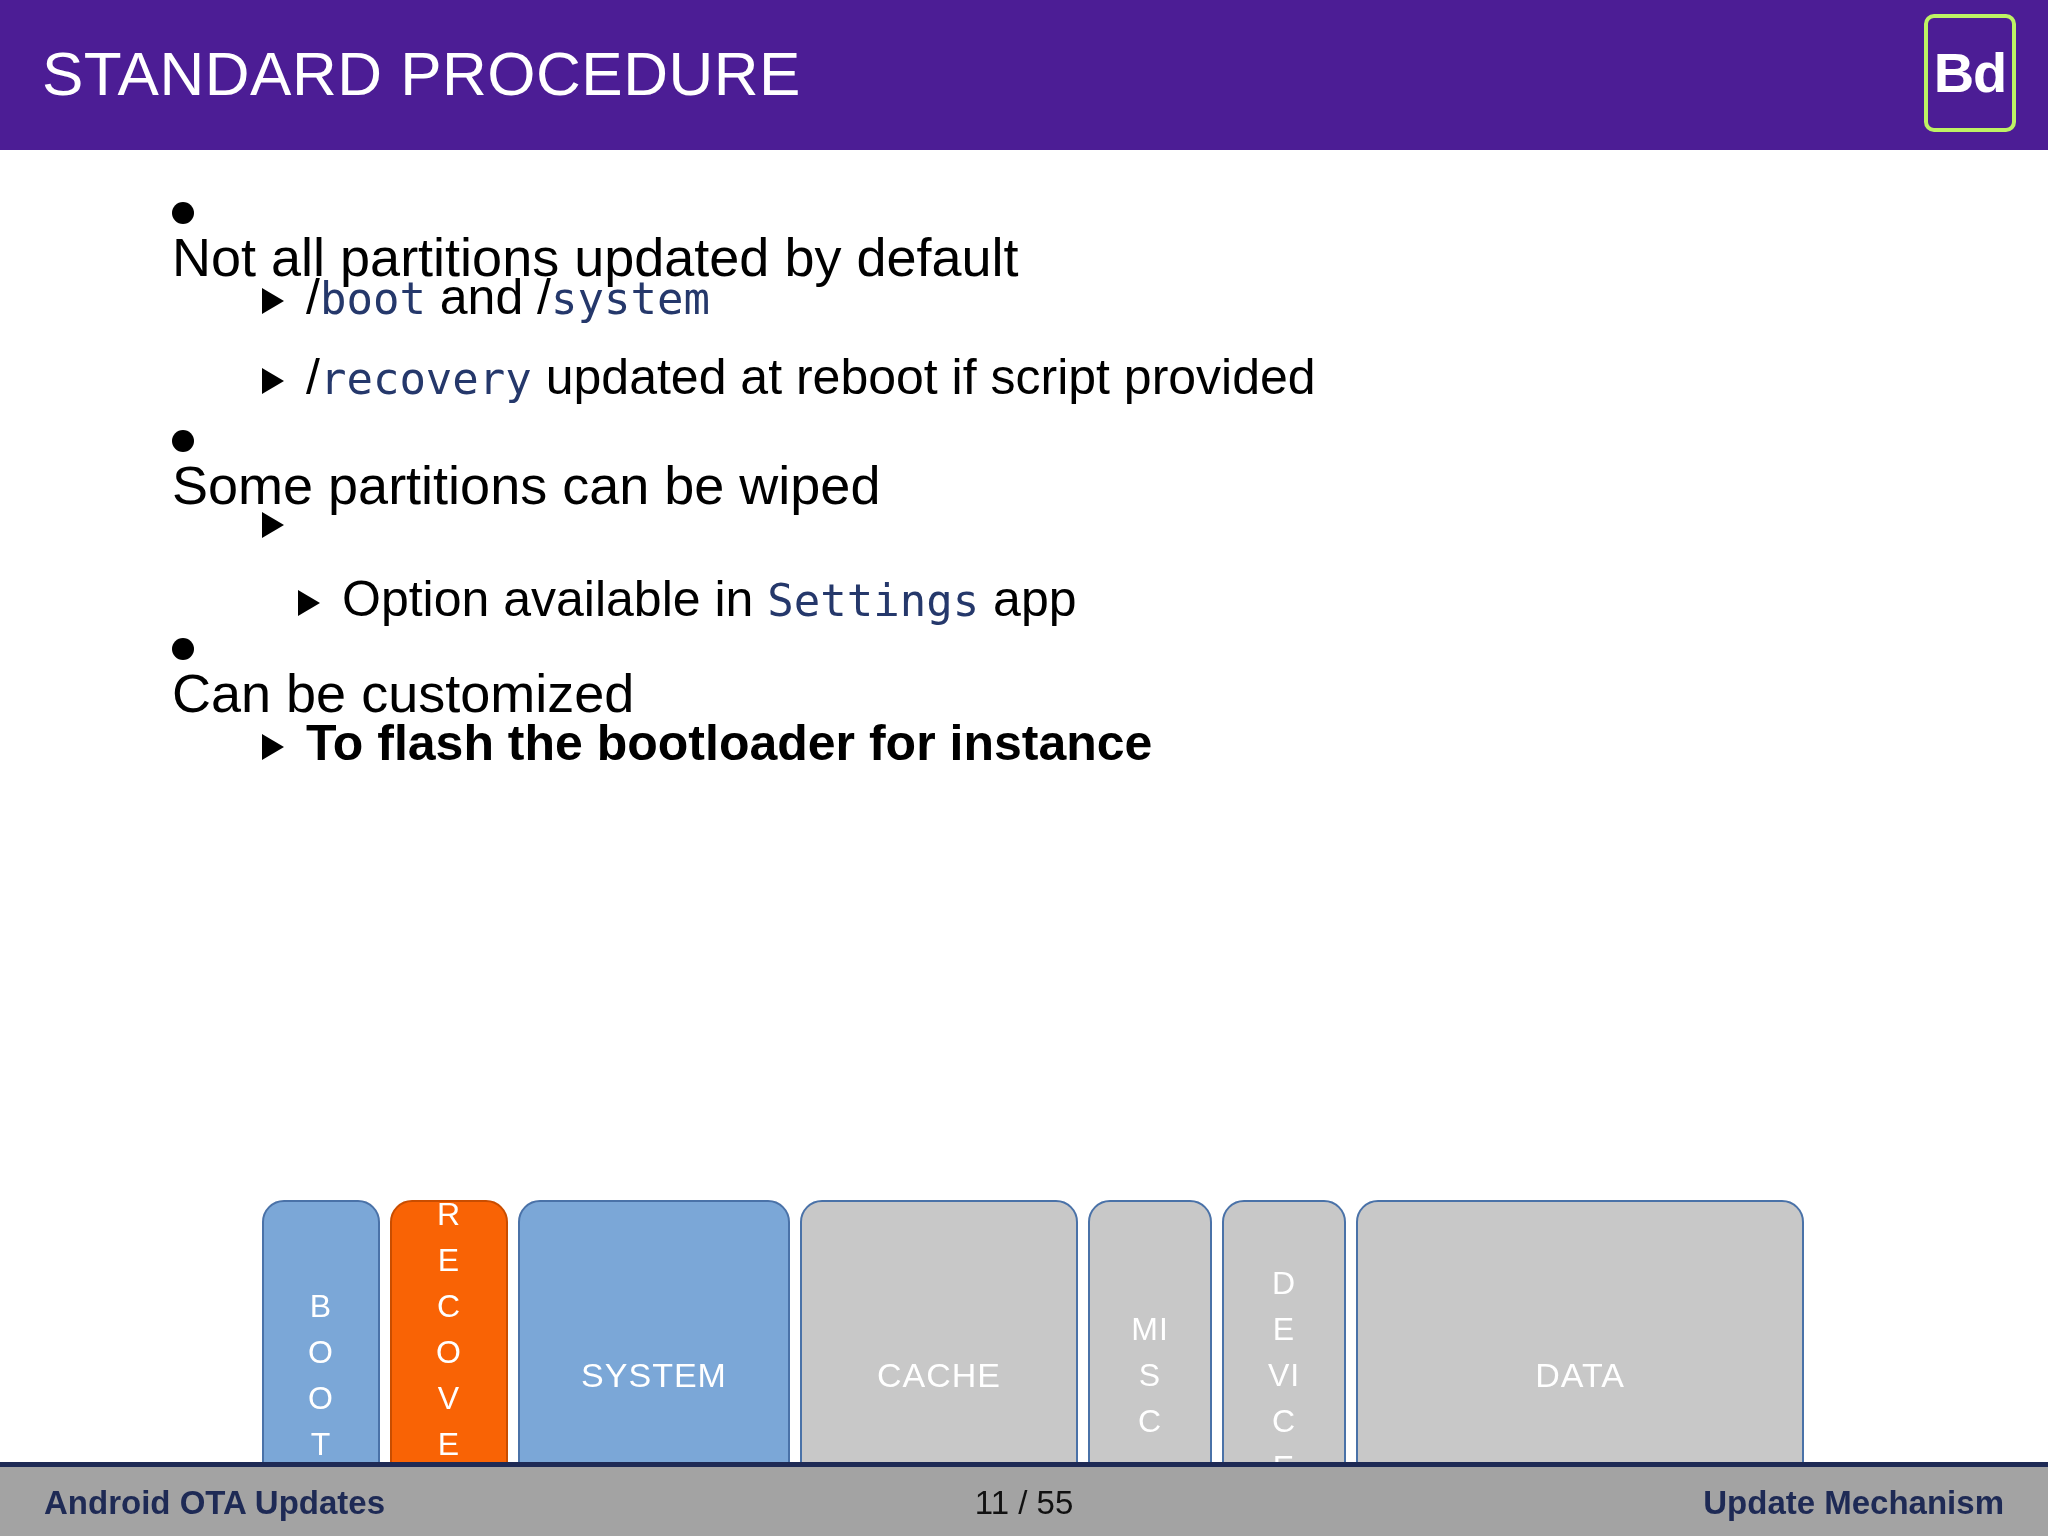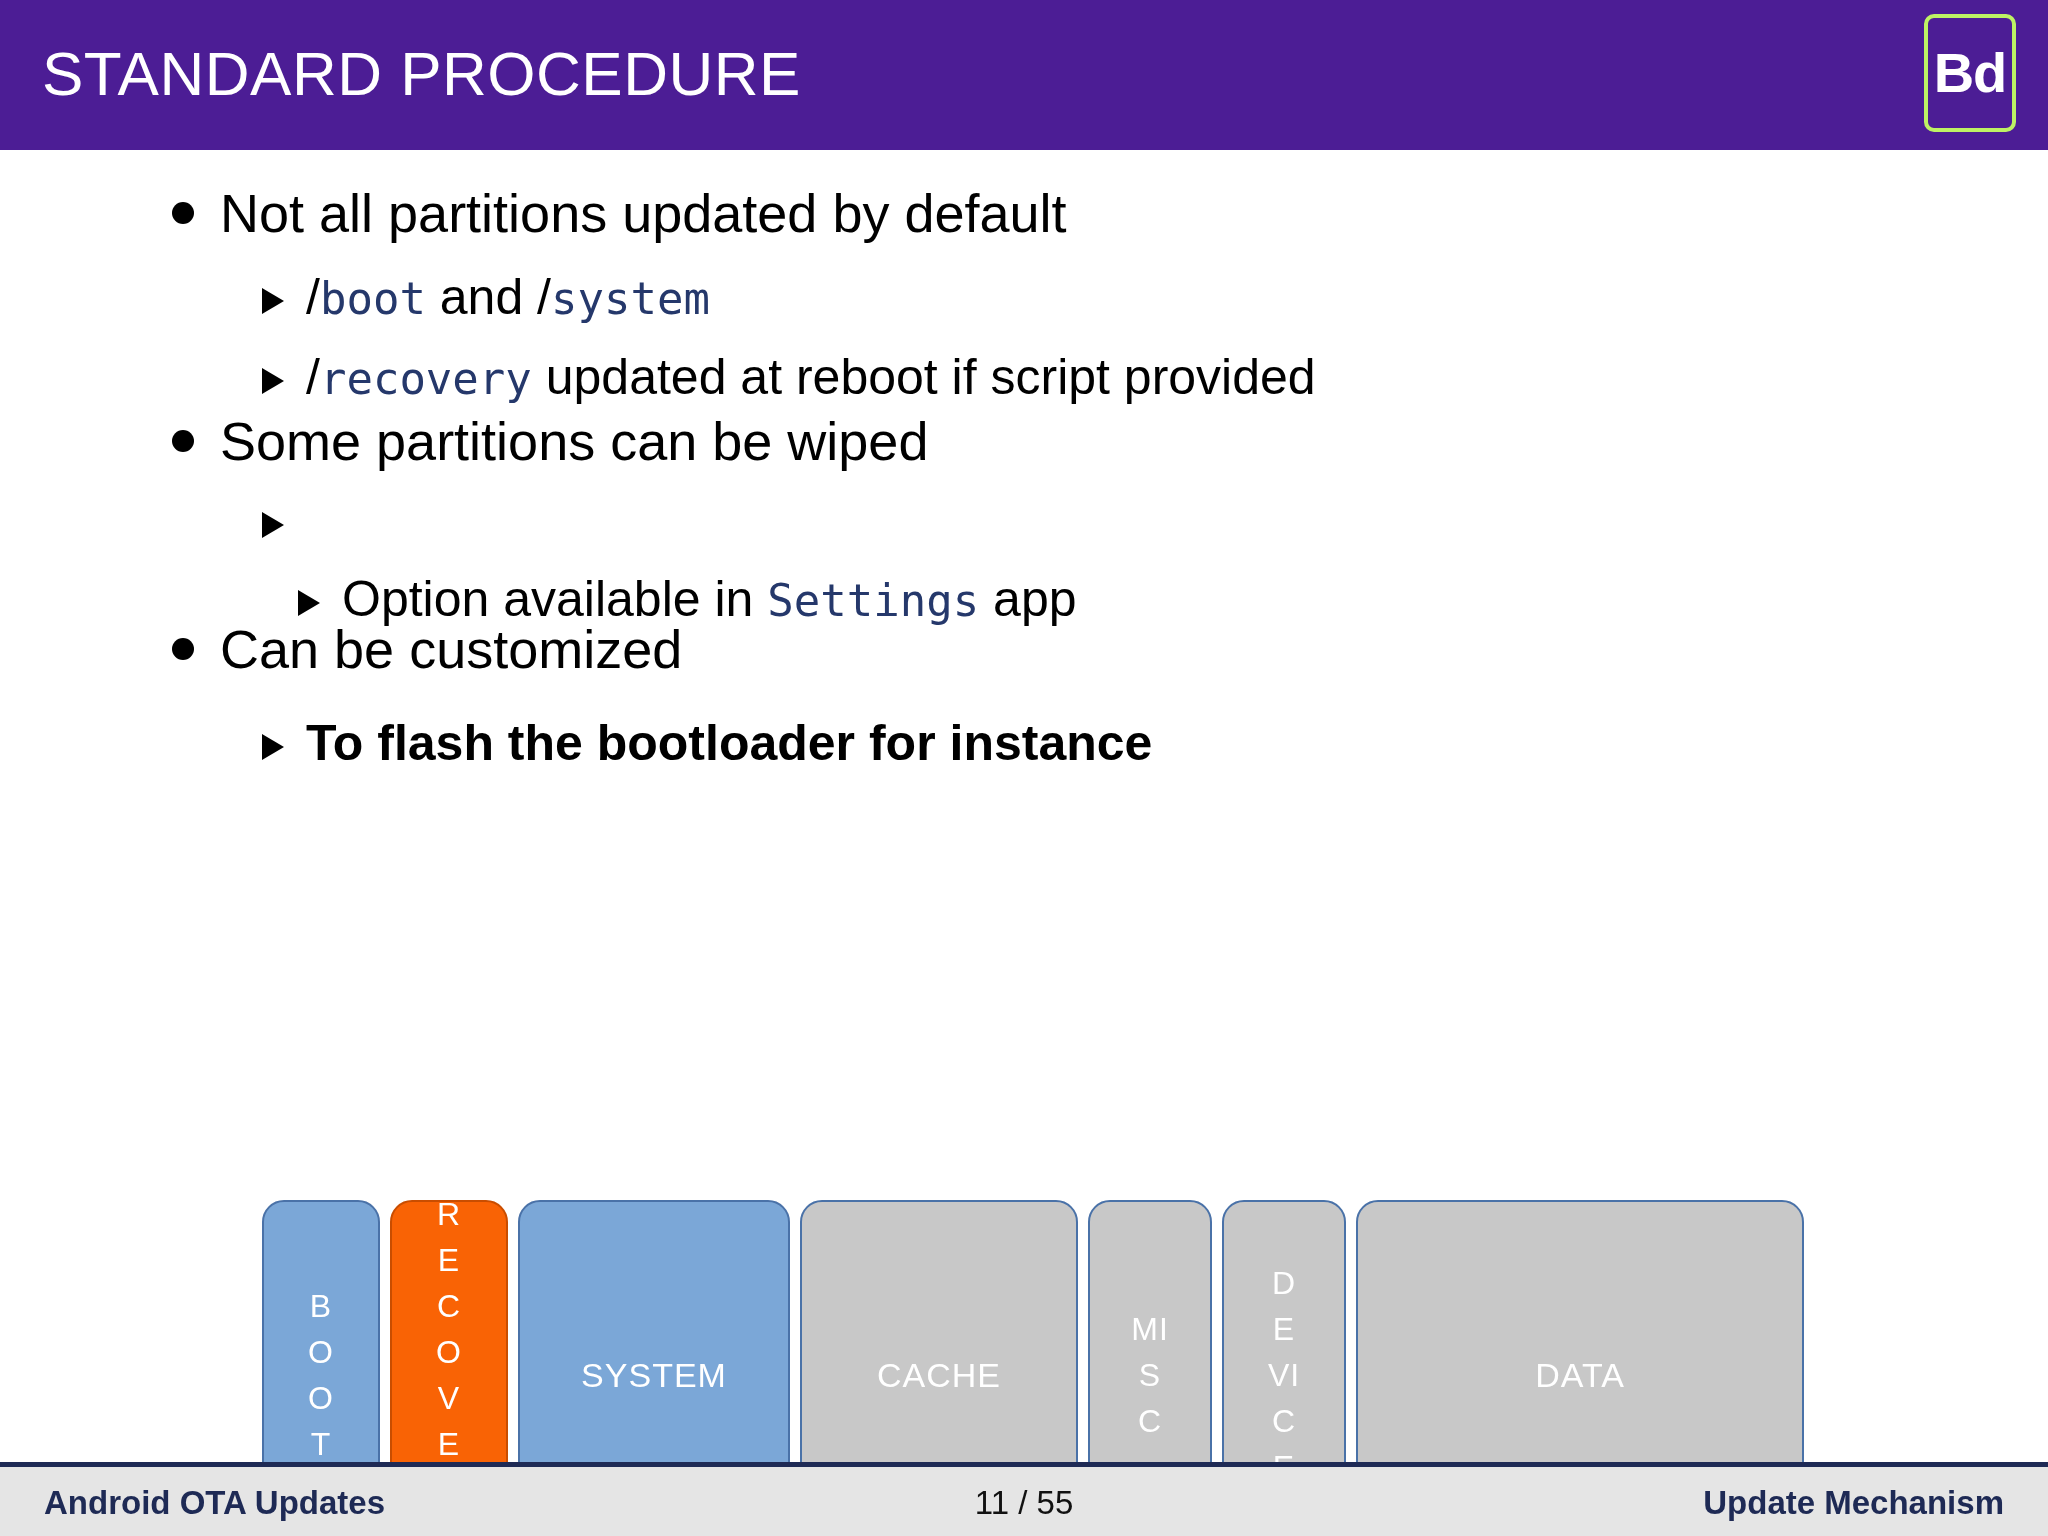--- a/index.html
+++ b/index.html
@@ -67,20 +67,21 @@
     position: absolute;
     left: 0;
     top: 150px;
     width: 2048px;
     height: 1310px;
   }
   .bullet-l1 {
     position: absolute;
     display: flex;
     align-items: flex-start;
+    flex-direction: column;
   }
   .dot-marker {
     width: 22px;
     height: 22px;
     border-radius: 50%;
     background: #000000;
     margin-top: 22px;
     margin-right: 26px;
     flex: 0 0 auto;
   }
@@ -161,21 +162,21 @@
     left: 0; top: 1462px;
     width: 2048px;
     height: 5px;
     background: #1e2a55;
   }
   .footer {
     position: absolute;
     left: 0; top: 1467px;
     width: 2048px;
     height: 69px;
-    background: #e5e5e5;
+    background: #a3a3a3;
   }
   .footer-left {
     position: absolute;
     left: 44px; top: 17px;
     font-size: 33px;
     font-weight: bold;
     color: #1e2a55;
     white-space: nowrap;
   }
   .footer-center {

